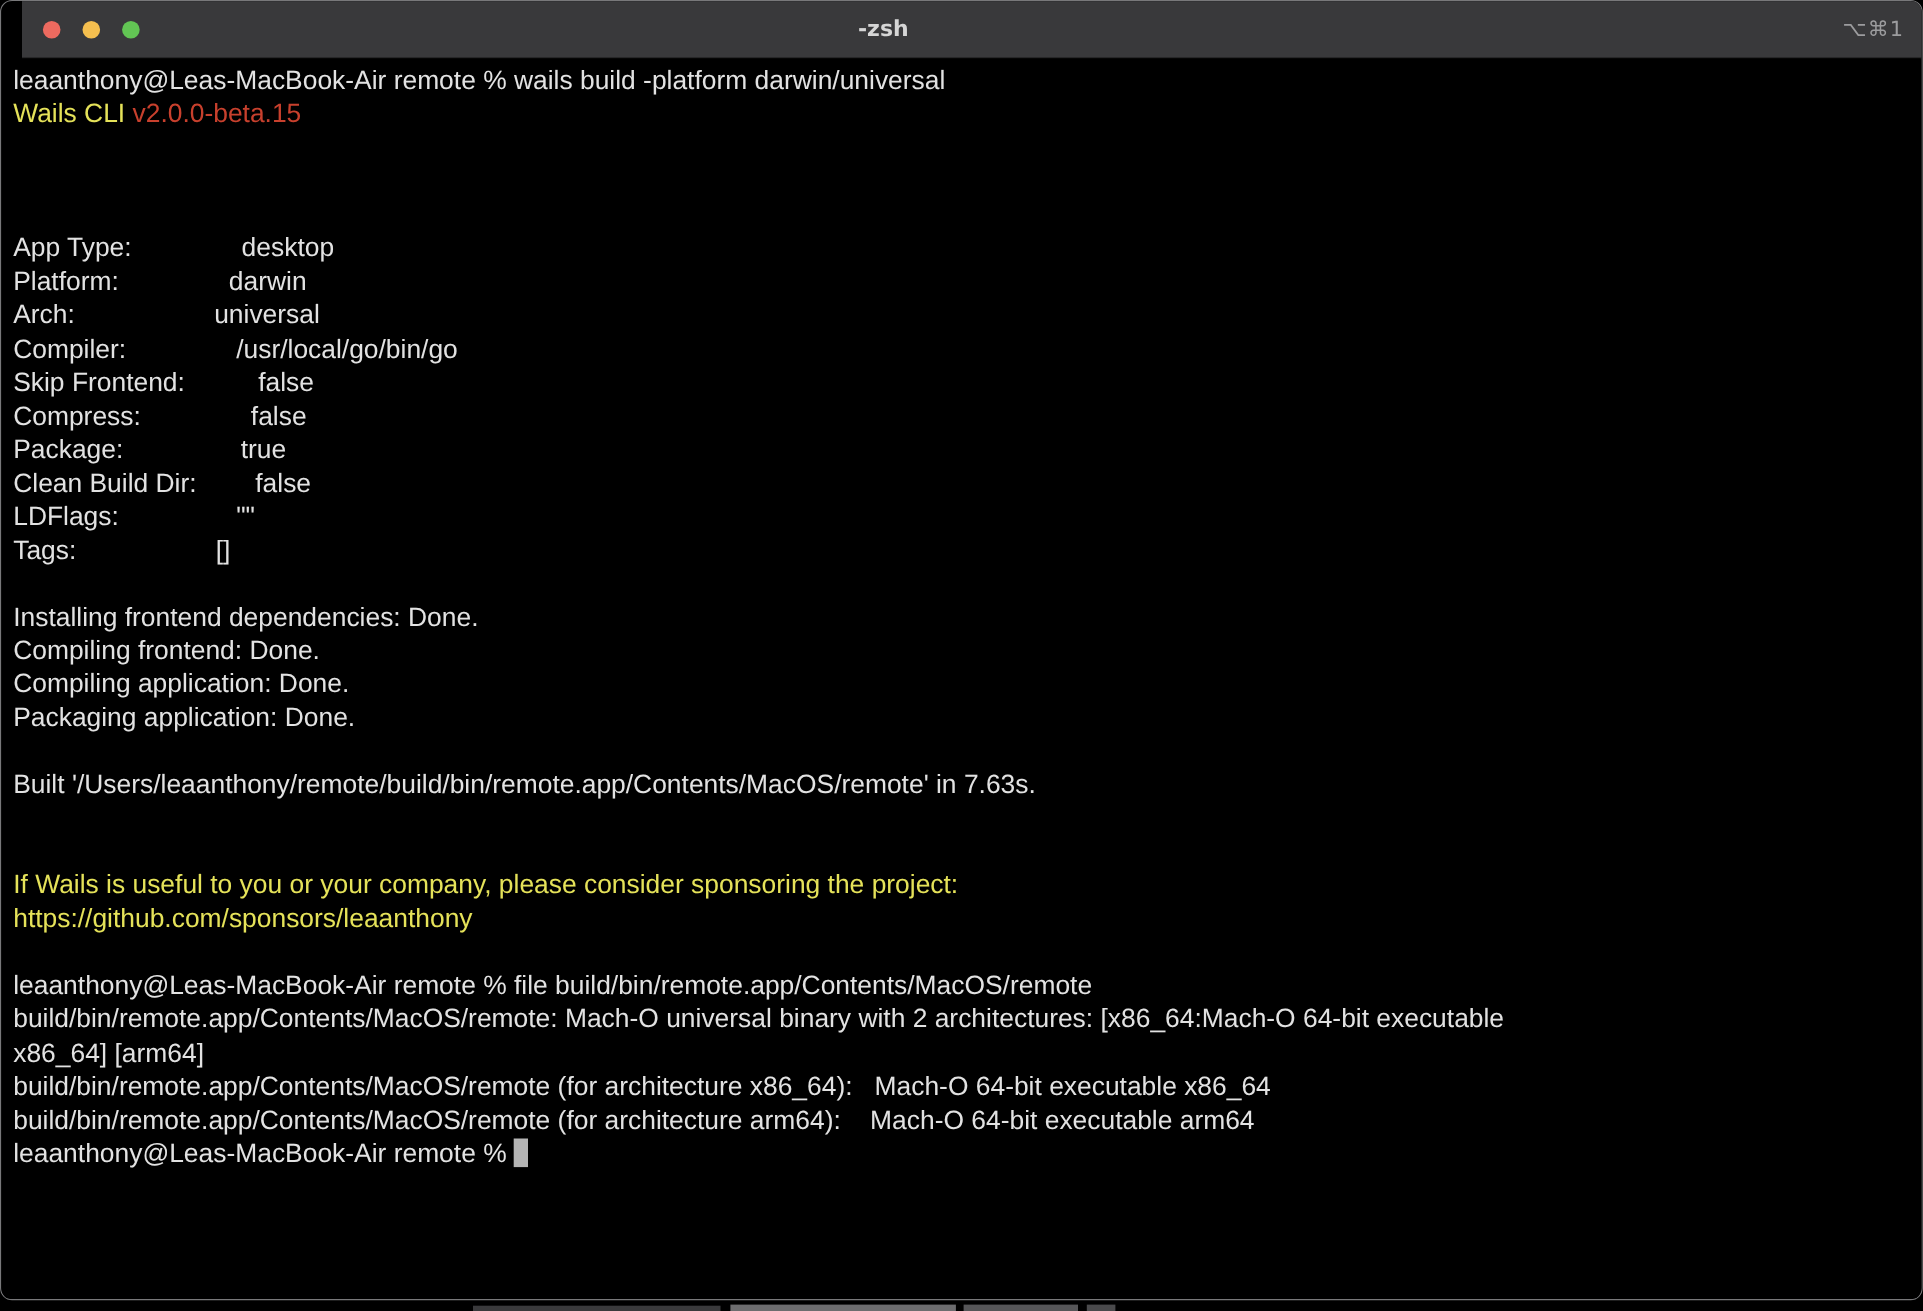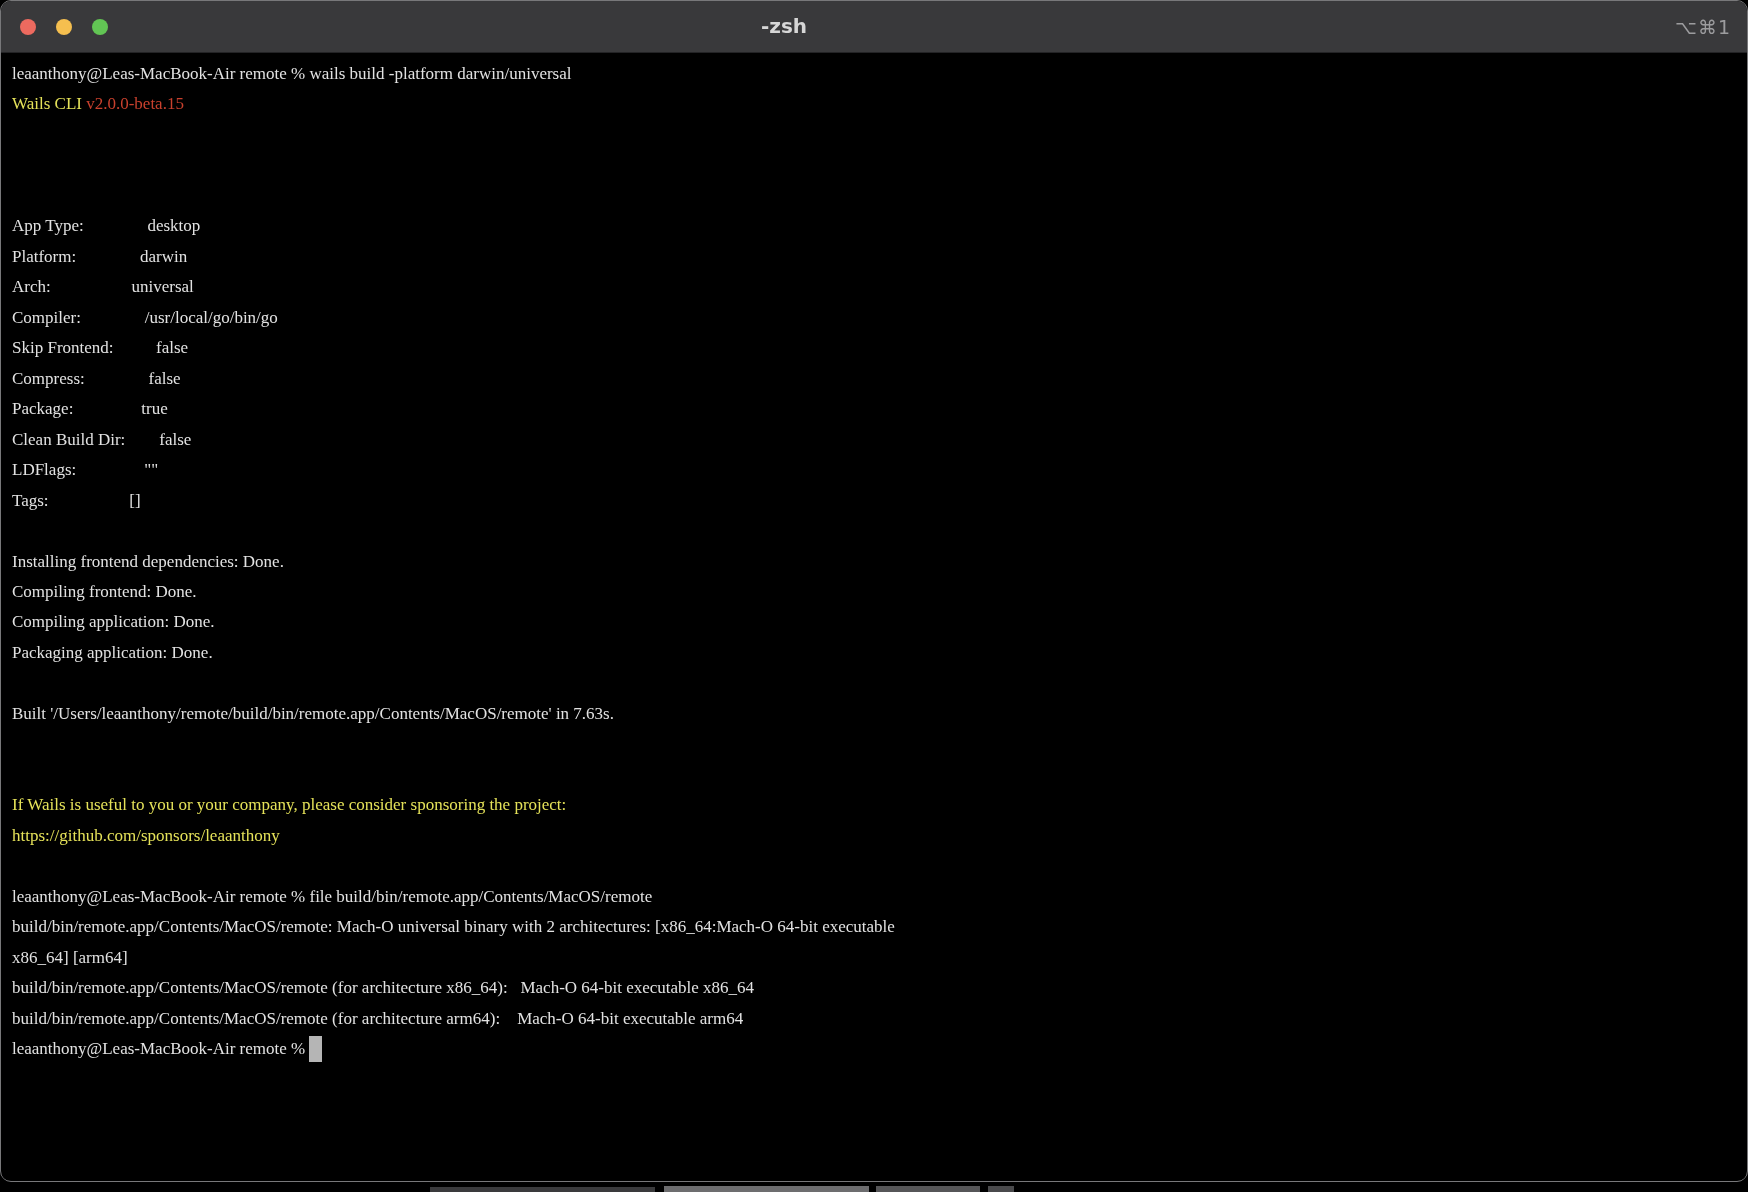--- a/index.html
+++ b/index.html
@@ -24,41 +24,41 @@
     font-family: "DejaVu Sans", sans-serif;
   }
   .titlebar-shortcut {
     position: absolute; right: 16px; top: 15px;
     font-size: 19px; color: #9c9c9e; letter-spacing: 1px;
     font-family: "DejaVu Sans", sans-serif;
   }
   .terminal {
     position: absolute; left: 1px; right: 1px; top: 52px; bottom: 1px;
     padding: 6px 10px 0 10px; overflow: hidden;
-    font-family: Liberation Serif, serif;
-    font-size: 17px; white-space: pre;
+    font-family: Liberation Sans, sans-serif;
+    font-size: 24px; white-space: pre;
   }
   .line { height: 30.47px; line-height: 30.47px; }
   .cursor {
     display: inline-block; width: 12.5px; height: 26px;
     vertical-align: middle; margin-top: -3px;
   }
   
   .sliver { position: absolute; left: 0; right: 0; bottom: 0; height: 10px; }
   .frag { position: absolute; bottom: 0; }
   .frag-1 { left: 430px; width: 225px; height: 5px; background: #3a3a3c; }
   .frag-2 { left: 664px; width: 205px; height: 6px; background: #6d6d6f; }
   .frag-3 { left: 876px; width: 104px; height: 6px; background: #565658; }
   .frag-4 { left: 988px; width: 26px;  height: 6px; background: #4a4a4c; }
 </style>
 </head>
 <body>
 
 <div class="window">
-  <div class="titlebar" style="background: rgb(57, 57, 59);">
+  <div class="titlebar" style="background: rgb(57, 57, 59); margin-left: 19px;">
     <div class="lights">
       <span class="light" style="background: rgb(237, 106, 95);"></span>
       <span class="light" style="background: rgb(245, 191, 79);"></span>
       <span class="light" style="background: rgb(98, 197, 84);"></span>
     </div>
     <div class="titlebar-title">-zsh</div>
     <div class="titlebar-shortcut">⌥⌘1</div>
   </div>
   <div class="terminal" style="background: rgb(0, 0, 0);"><div class="line"><span style="color: rgb(226, 226, 226);">leaanthony@Leas-MacBook-Air remote % wails build -platform darwin/universal</span></div><div class="line"><span style="color: rgb(229, 226, 89);">Wails CLI </span><span style="color: rgb(200, 64, 45);">v2.0.0-beta.15</span></div><div class="line"></div><div class="line"></div><div class="line"></div><div class="line"><span style="color: rgb(226, 226, 226);">App Type:               desktop</span></div><div class="line"><span style="color: rgb(226, 226, 226);">Platform:               darwin</span></div><div class="line"><span style="color: rgb(226, 226, 226);">Arch:                   universal</span></div><div class="line"><span style="color: rgb(226, 226, 226);">Compiler:               /usr/local/go/bin/go</span></div><div class="line"><span style="color: rgb(226, 226, 226);">Skip Frontend:          false</span></div><div class="line"><span style="color: rgb(226, 226, 226);">Compress:               false</span></div><div class="line"><span style="color: rgb(226, 226, 226);">Package:                true</span></div><div class="line"><span style="color: rgb(226, 226, 226);">Clean Build Dir:        false</span></div><div class="line"><span style="color: rgb(226, 226, 226);">LDFlags:                ""</span></div><div class="line"><span style="color: rgb(226, 226, 226);">Tags:                   []</span></div><div class="line"></div><div class="line"><span style="color: rgb(226, 226, 226);">Installing frontend dependencies: Done.</span></div><div class="line"><span style="color: rgb(226, 226, 226);">Compiling frontend: Done.</span></div><div class="line"><span style="color: rgb(226, 226, 226);">Compiling application: Done.</span></div><div class="line"><span style="color: rgb(226, 226, 226);">Packaging application: Done.</span></div><div class="line"></div><div class="line"><span style="color: rgb(226, 226, 226);">Built '/Users/leaanthony/remote/build/bin/remote.app/Contents/MacOS/remote' in 7.63s.</span></div><div class="line"></div><div class="line"></div><div class="line"><span style="color: rgb(229, 226, 89);">If Wails is useful to you or your company, please consider sponsoring the project:</span></div><div class="line"><span style="color: rgb(229, 226, 89);">https://github.com/sponsors/leaanthony</span></div><div class="line"></div><div class="line"><span style="color: rgb(226, 226, 226);">leaanthony@Leas-MacBook-Air remote % file build/bin/remote.app/Contents/MacOS/remote</span></div><div class="line"><span style="color: rgb(226, 226, 226);">build/bin/remote.app/Contents/MacOS/remote: Mach-O universal binary with 2 architectures: [x86_64:Mach-O 64-bit executable</span></div><div class="line"><span style="color: rgb(226, 226, 226);">x86_64] [arm64]</span></div><div class="line"><span style="color: rgb(226, 226, 226);">build/bin/remote.app/Contents/MacOS/remote (for architecture x86_64):   Mach-O 64-bit executable x86_64</span></div><div class="line"><span style="color: rgb(226, 226, 226);">build/bin/remote.app/Contents/MacOS/remote (for architecture arm64):    Mach-O 64-bit executable arm64</span></div><div class="line"><span style="color: rgb(226, 226, 226);">leaanthony@Leas-MacBook-Air remote % </span><span class="cursor" style="background: rgb(181, 181, 181);"></span></div></div>
 </div>

